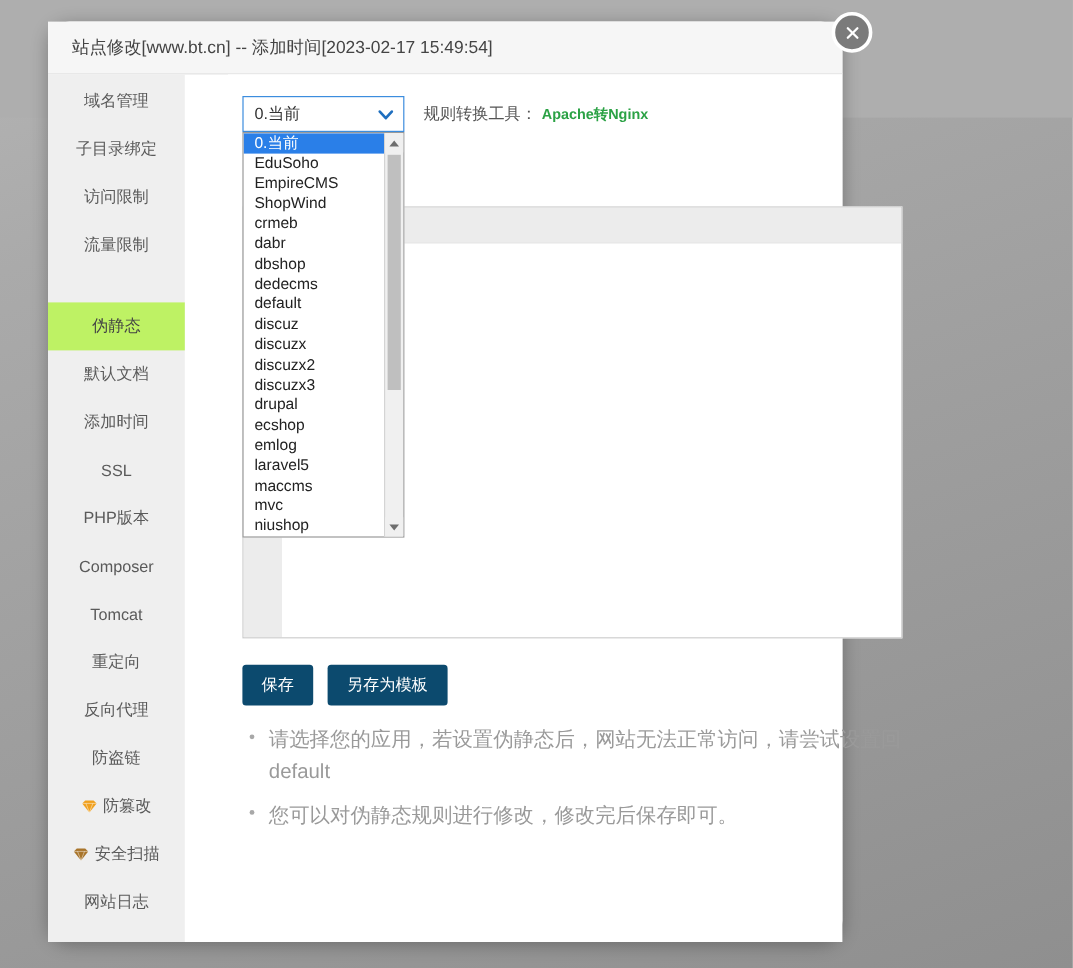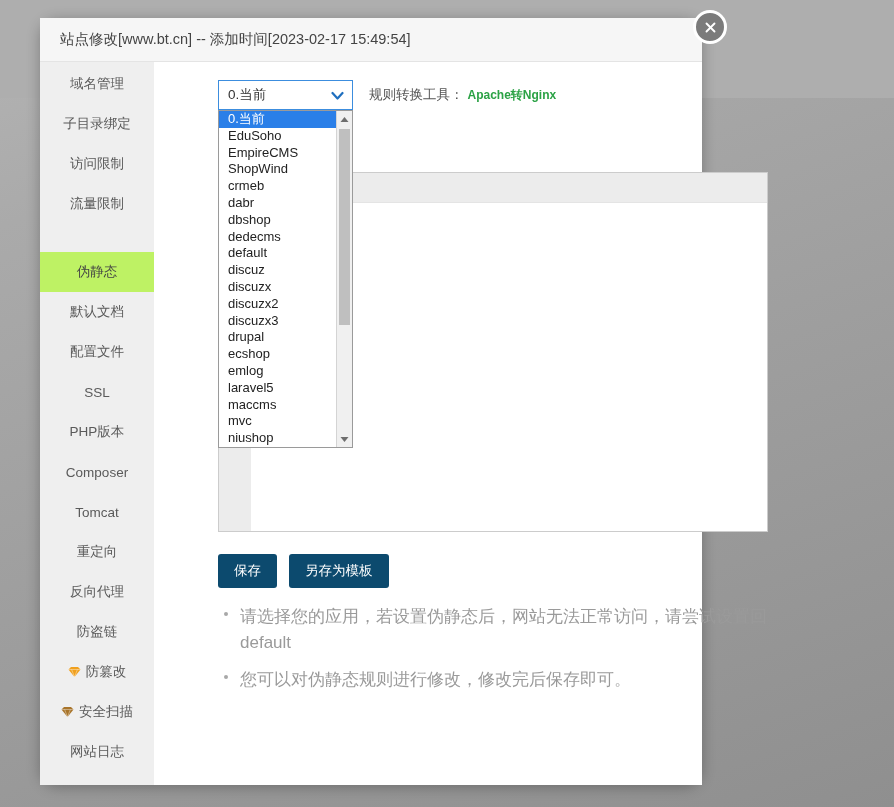--- a/index.html
+++ b/index.html
@@ -48,21 +48,21 @@
     width: 34px; height: 34px;
     border-radius: 50%;
     background: #7b7b7b;
     border: 3px solid #ffffff;
     cursor: pointer;
     display: flex; align-items: center; justify-content: center;
   }
   .close-btn svg { display:block; }
 
   
-  .modal-body { display: flex; height: 723px; gap: 16px; }
+  .modal-body { display: flex; height: 723px; }
 
   .sidebar {
     width: 114px;
     background: #efefef;
     padding-top: 2px;
     flex: 0 0 114px;
   }
   .side-item {
     height: 40px;
     display: flex;
@@ -263,21 +263,21 @@
         <div class="side-item">
           <span>流量限制</span>
         </div>
         <div class="side-item active">
           <span>伪静态</span>
         </div>
         <div class="side-item">
           <span>默认文档</span>
         </div>
         <div class="side-item">
-          <span>配置文件</span>
+          <span>添加时间</span>
         </div>
         <div class="side-item">
           <span>SSL</span>
         </div>
         <div class="side-item">
           <span>PHP版本</span>
         </div>
         <div class="side-item">
           <span>Composer</span>
         </div>

